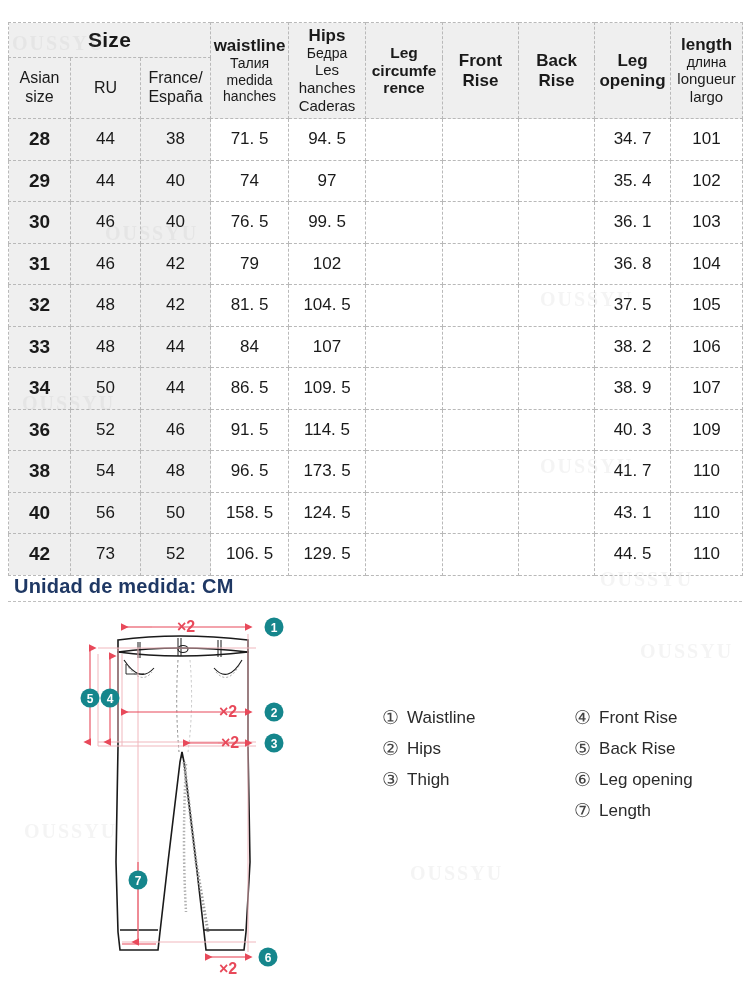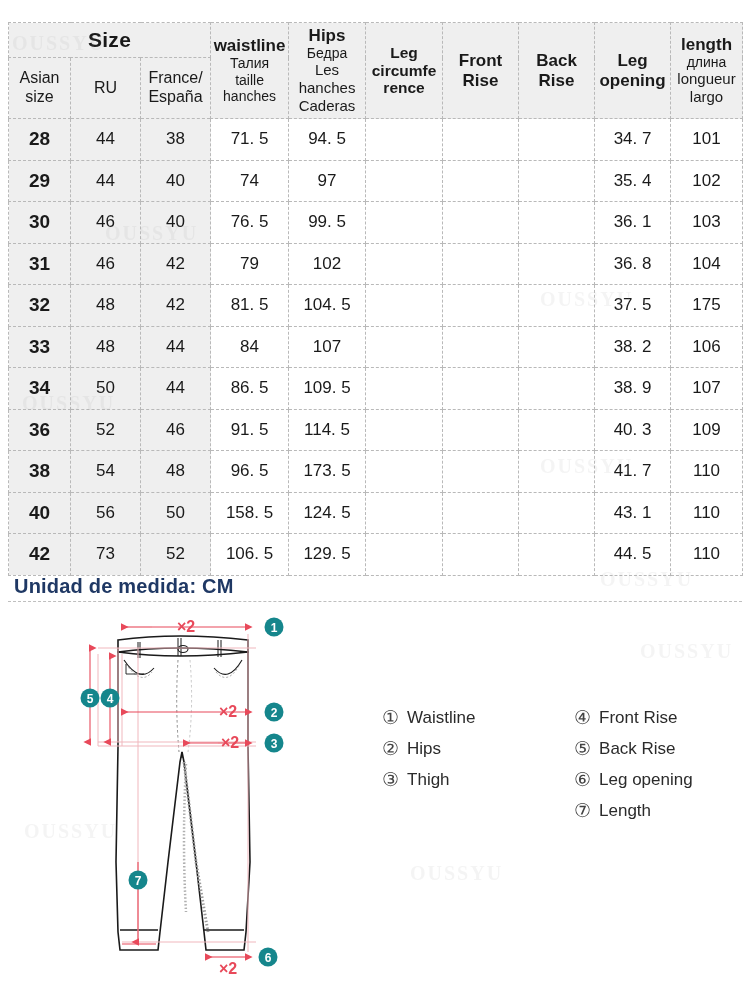--- a/index.html
+++ b/index.html
@@ -186,21 +186,21 @@
         <col style="width:76px">
         <col style="width:76px">
       <col style="width:72px">
     </colgroup>
     <thead>
       <tr>
         <th class="hdr-group" colspan="3">Size</th>
         <th class="hdr-cell" rowspan="2">
           <span class="hdr-en">waistline</span>
           <span class="hdr-sub">Талия</span>
-          <span class="hdr-sub">taille</span>
+          <span class="hdr-sub">medida</span>
           <span class="hdr-sub">hanches</span>
         </th>
         <th class="hdr-cell" rowspan="2">
           <span class="hdr-en">Hips</span>
           <span class="hdr-sub">Бедра</span>
           <span class="hdr-sub tiny">Les hanches</span>
           <span class="hdr-sub tiny">Caderas</span>
         </th>
         <th class="hdr-cell" rowspan="2">
           <span class="hdr-en small">Leg</span>
@@ -292,21 +292,21 @@
         <tr>
           <td class="c-asian">32</td>
           <td class="c-shade">48</td>
           <td class="c-shade">42</td>
           <td class="c-empty">81. 5</td>
           <td class="c-empty">104. 5</td>
           <td class="c-empty"></td>
           <td class="c-empty"></td>
           <td class="c-empty"></td>
           <td class="c-empty">37. 5</td>
-          <td class="c-empty">175</td>
+          <td class="c-empty">105</td>
         </tr>
         <tr>
           <td class="c-asian">33</td>
           <td class="c-shade">48</td>
           <td class="c-shade">44</td>
           <td class="c-empty">84</td>
           <td class="c-empty">107</td>
           <td class="c-empty"></td>
           <td class="c-empty"></td>
           <td class="c-empty"></td>

